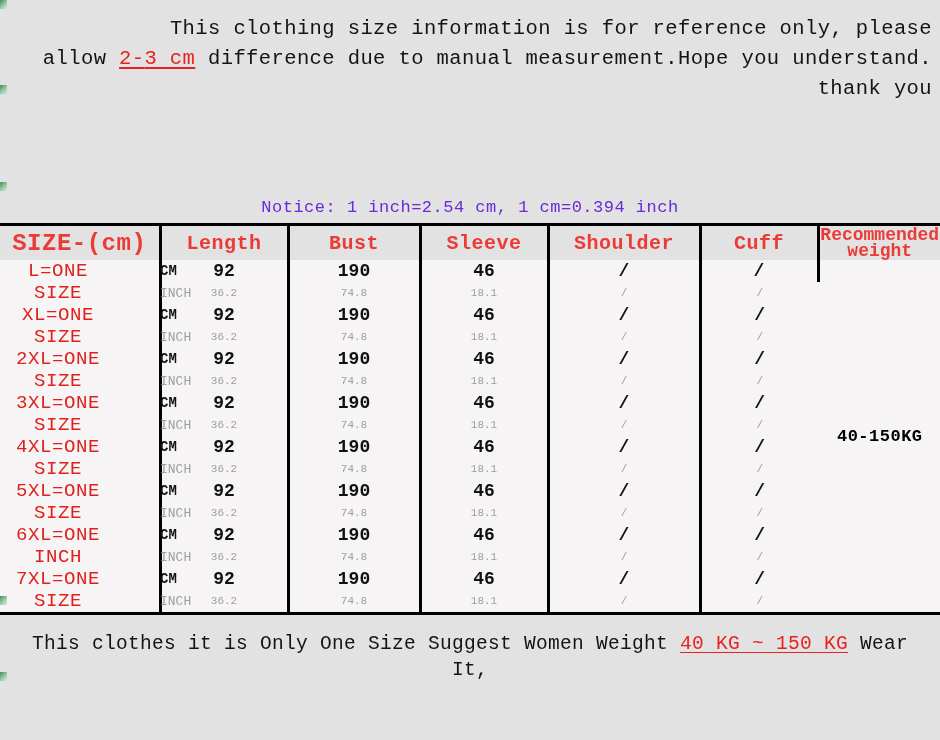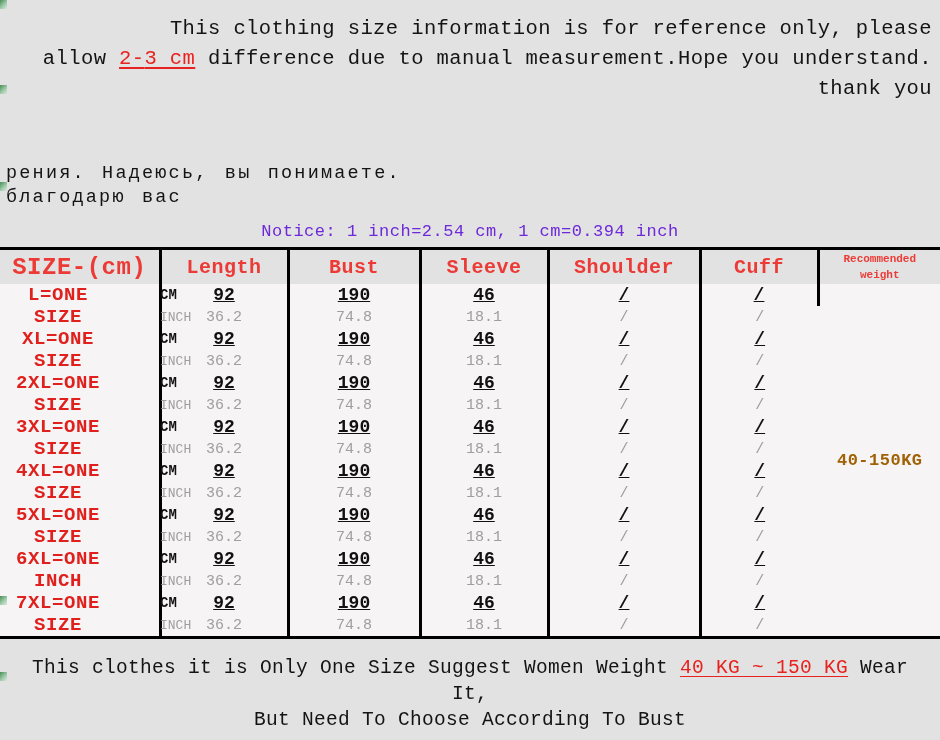--- a/index.html
+++ b/index.html
@@ -92,61 +92,61 @@
     height: 34px;
     padding: 0;
     text-align: center;
     letter-spacing: .5px;
     border-right: 3px solid #000;
     margin-top: 37px;
   }
   .size-table thead th:last-child { border-right: none; }
   .size-table thead th.th-size { font-size: 24px; }
   .size-table thead th.th-wt {
-    font-size: 11px;
+    font-size: 18px;
     line-height: 16px;
     letter-spacing: 0;
   }
 
   .size-table td {
     padding: 0;
     text-align: center;
     vertical-align: middle;
     border-right: 3px solid #000;
   }
   .size-table td:last-child { border-right: none; }
 
   td.size-cell {
     color: #e0201c;
     font-size: 19px;
-    font-weight: bold;
+    font-weight: normal;
     text-align: center;
     letter-spacing: .6px;
     border-right: none;
     padding-right: 44px;
     position: relative;
   }
   td.unit-cell {
     width: 44px;
     font-size: 14px;
     text-align: right;
     padding-right: 3px;
     border-right: 3px solid #000;
     white-space: nowrap;
   }
   tr.cm-row td { height: 22px; }
   tr.in-row td { height: 22px; }
 
-  tr.cm-row td.val { color: #111; font-weight: bold; font-size: 18px; text-decoration: underline; }
-  tr.in-row td.val { color: #9e9e9e; font-weight: normal; font-size: 15px; }
+  tr.cm-row td.val { color: #111; font-weight: bold; font-size: 18px; }
+  tr.in-row td.val { color: #9e9e9e; font-weight: normal; font-size: 11px; }
   tr.cm-row td.unit-cell { color: #111; font-weight: bold; }
   tr.in-row td.unit-cell { color: #9e9e9e; font-weight: normal; font-size: 13px; }
 
   td.weight-cell {
-    color: #a16207;
+    color: #000000;
     font-size: 17px;
     font-weight: bold;
     text-align: center;
     letter-spacing: .5px;
   }
 
   
   .bottom-en {
     text-align: center;
     font-size: 19.5px;
@@ -173,22 +173,21 @@
 <div class="artifact a4"></div>
 <div class="artifact a5"></div>
 
 <div class="top-note">
   <span class="indent"></span><span>This clothing size information is for reference only, please allow </span><span class="hl">2-</span><span class="hl">3 cm</span><span> difference due to manual measurement.Hope you understand. thank you</span>
 </div>
 
 <div class="ru-note">
   <span class="indent"></span><br>
   <br>
-  <span>рения. Надеюсь, вы понимаете.</span><br>
-  <span>благодарю вас</span>
+  <br>
 </div>
 
 <div class="notice">Notice: 1 inch=2.54 cm, 1 cm=0.394 inch</div>
 
 <table class="size-table">
   <colgroup>
     <col class="c-size">
       <col class="c-unit">
       <col class="c-len">
       <col class="c-bust">
@@ -347,20 +346,19 @@
         <td class="val">74.8</td>
         <td class="val">18.1</td>
         <td class="val">/</td>
         <td class="val">/</td>
       </tr>
     </tbody>
 </table>
 
 <div class="bottom-en">
   <span>This clothes it is Only One Size Suggest Women Weight </span><span class="hl">40 KG ~ 150 KG</span><span> Wear It,</span><br>
-  <span>But Need To Choose According To Bust</span>
 </div>
 
 <div class="bottom-ru">
   
   
   
 </div>
 
 </body></html>

